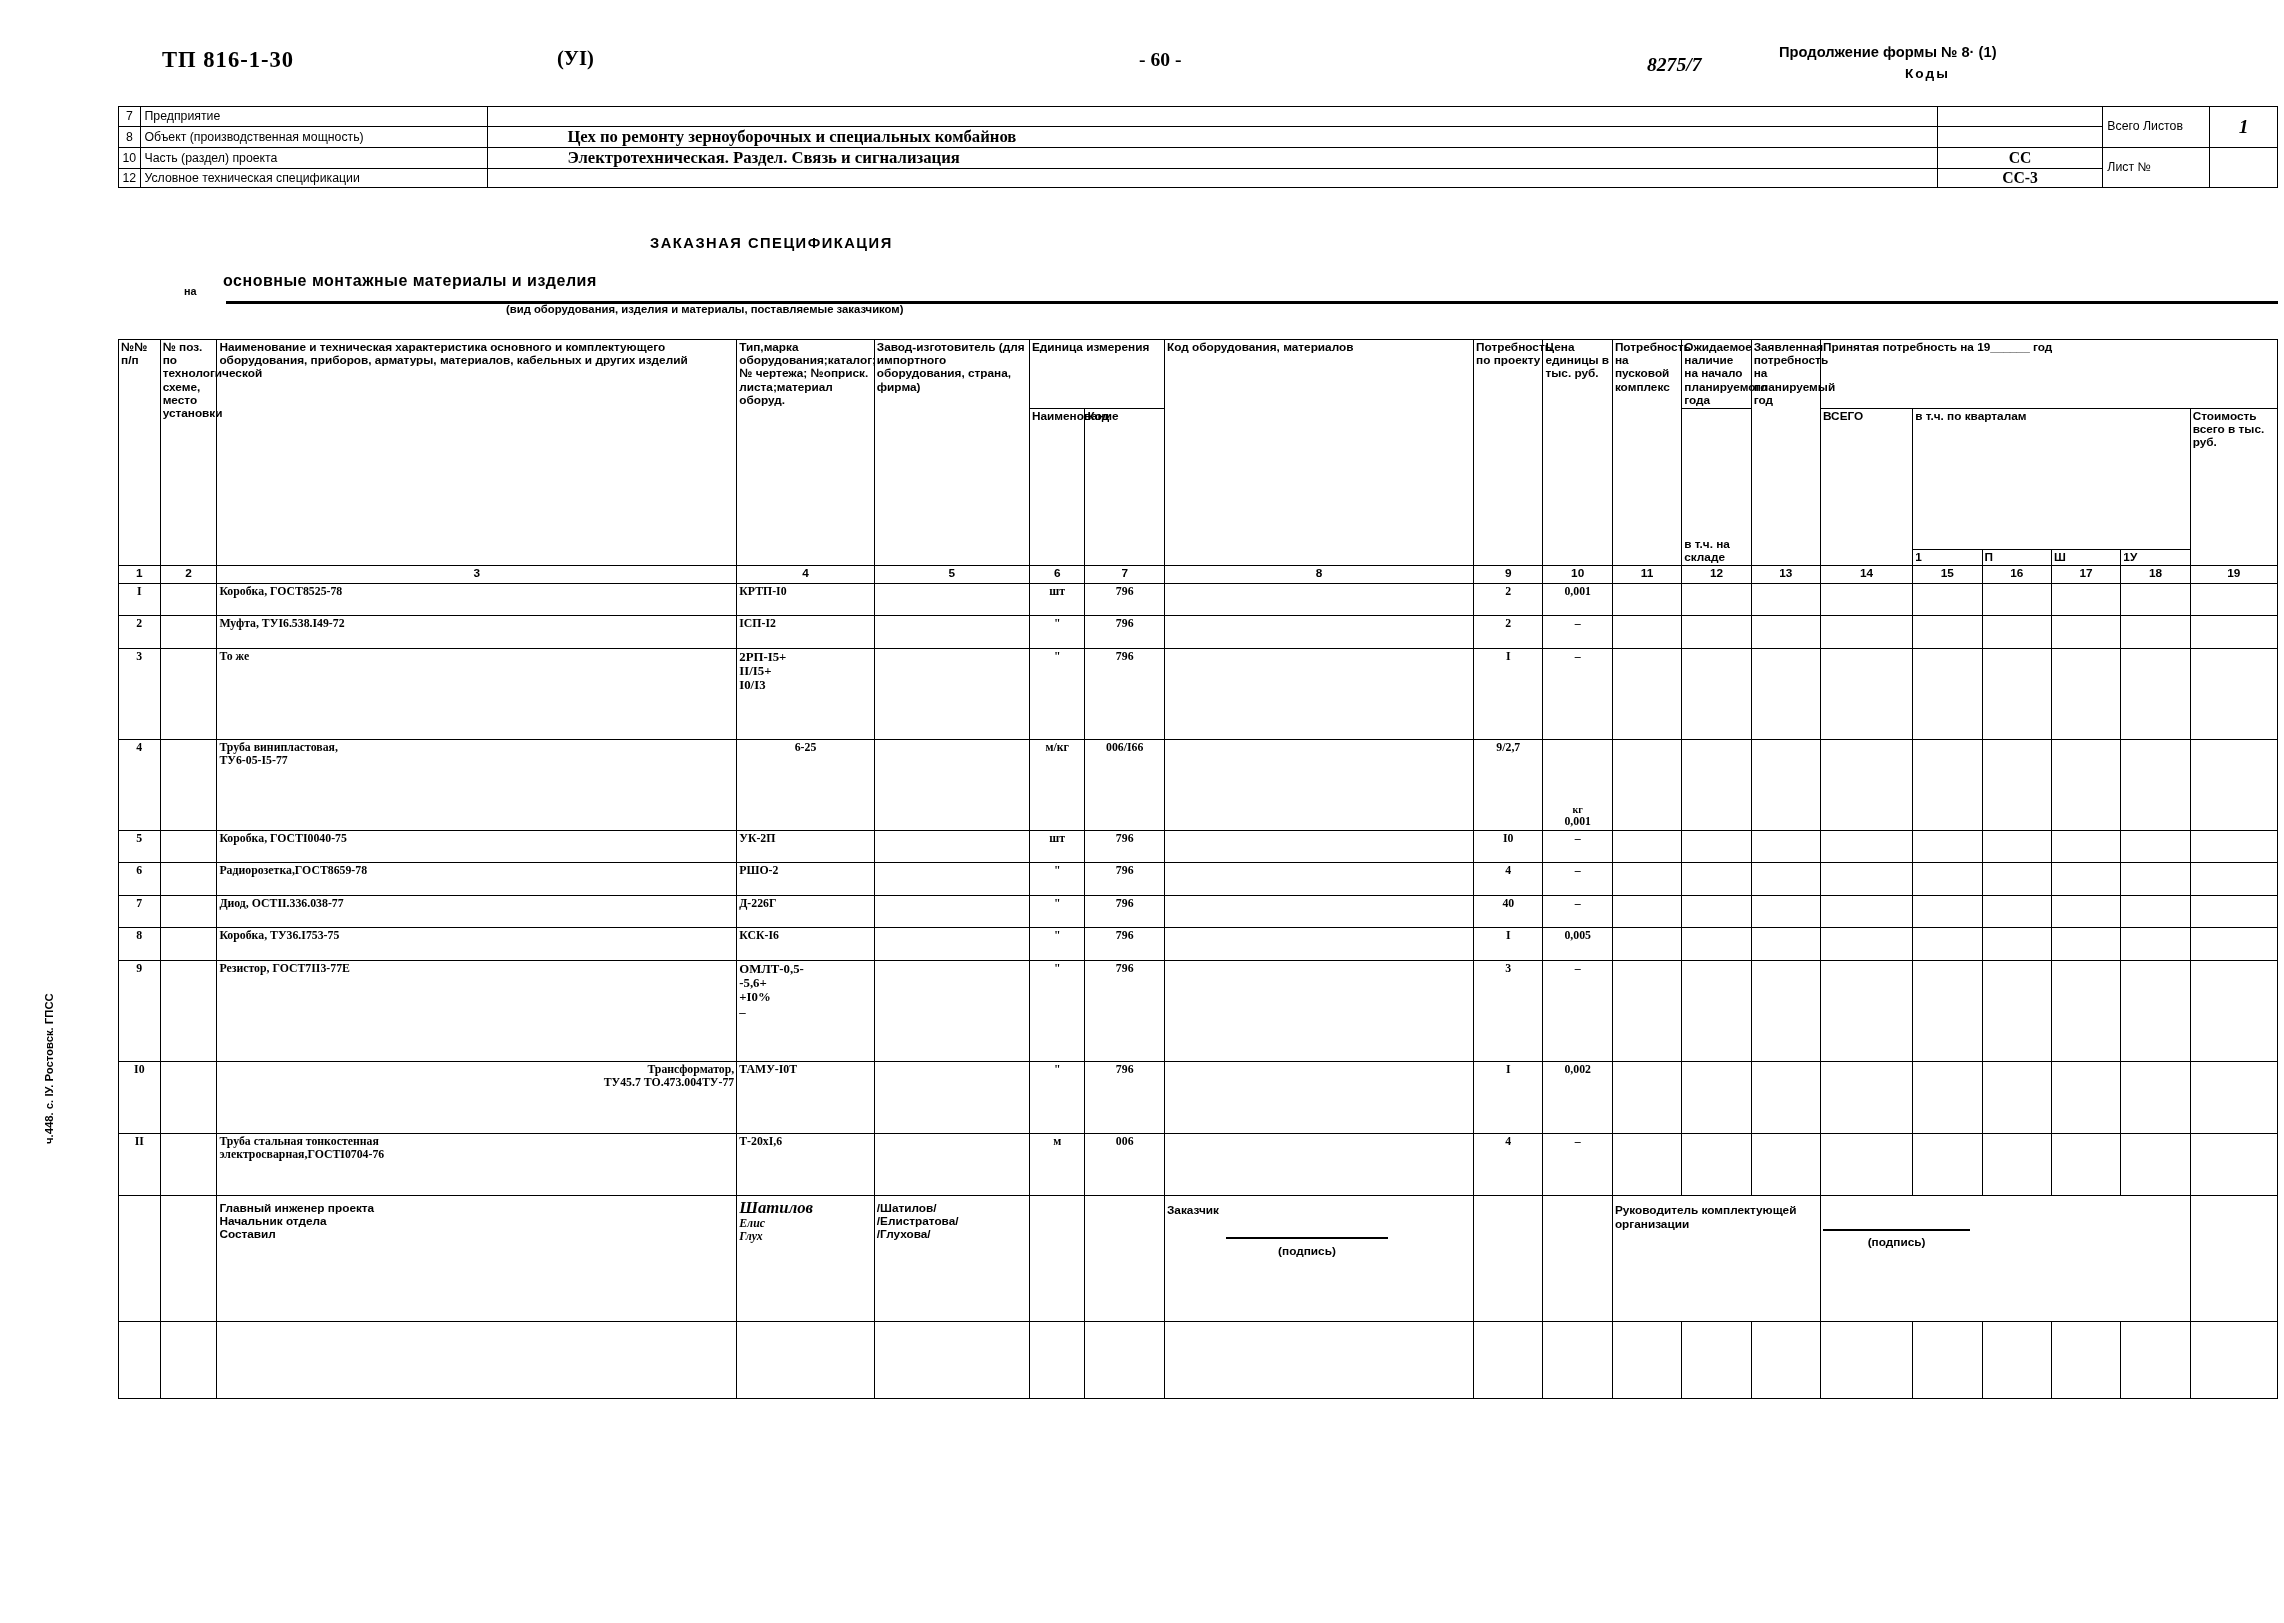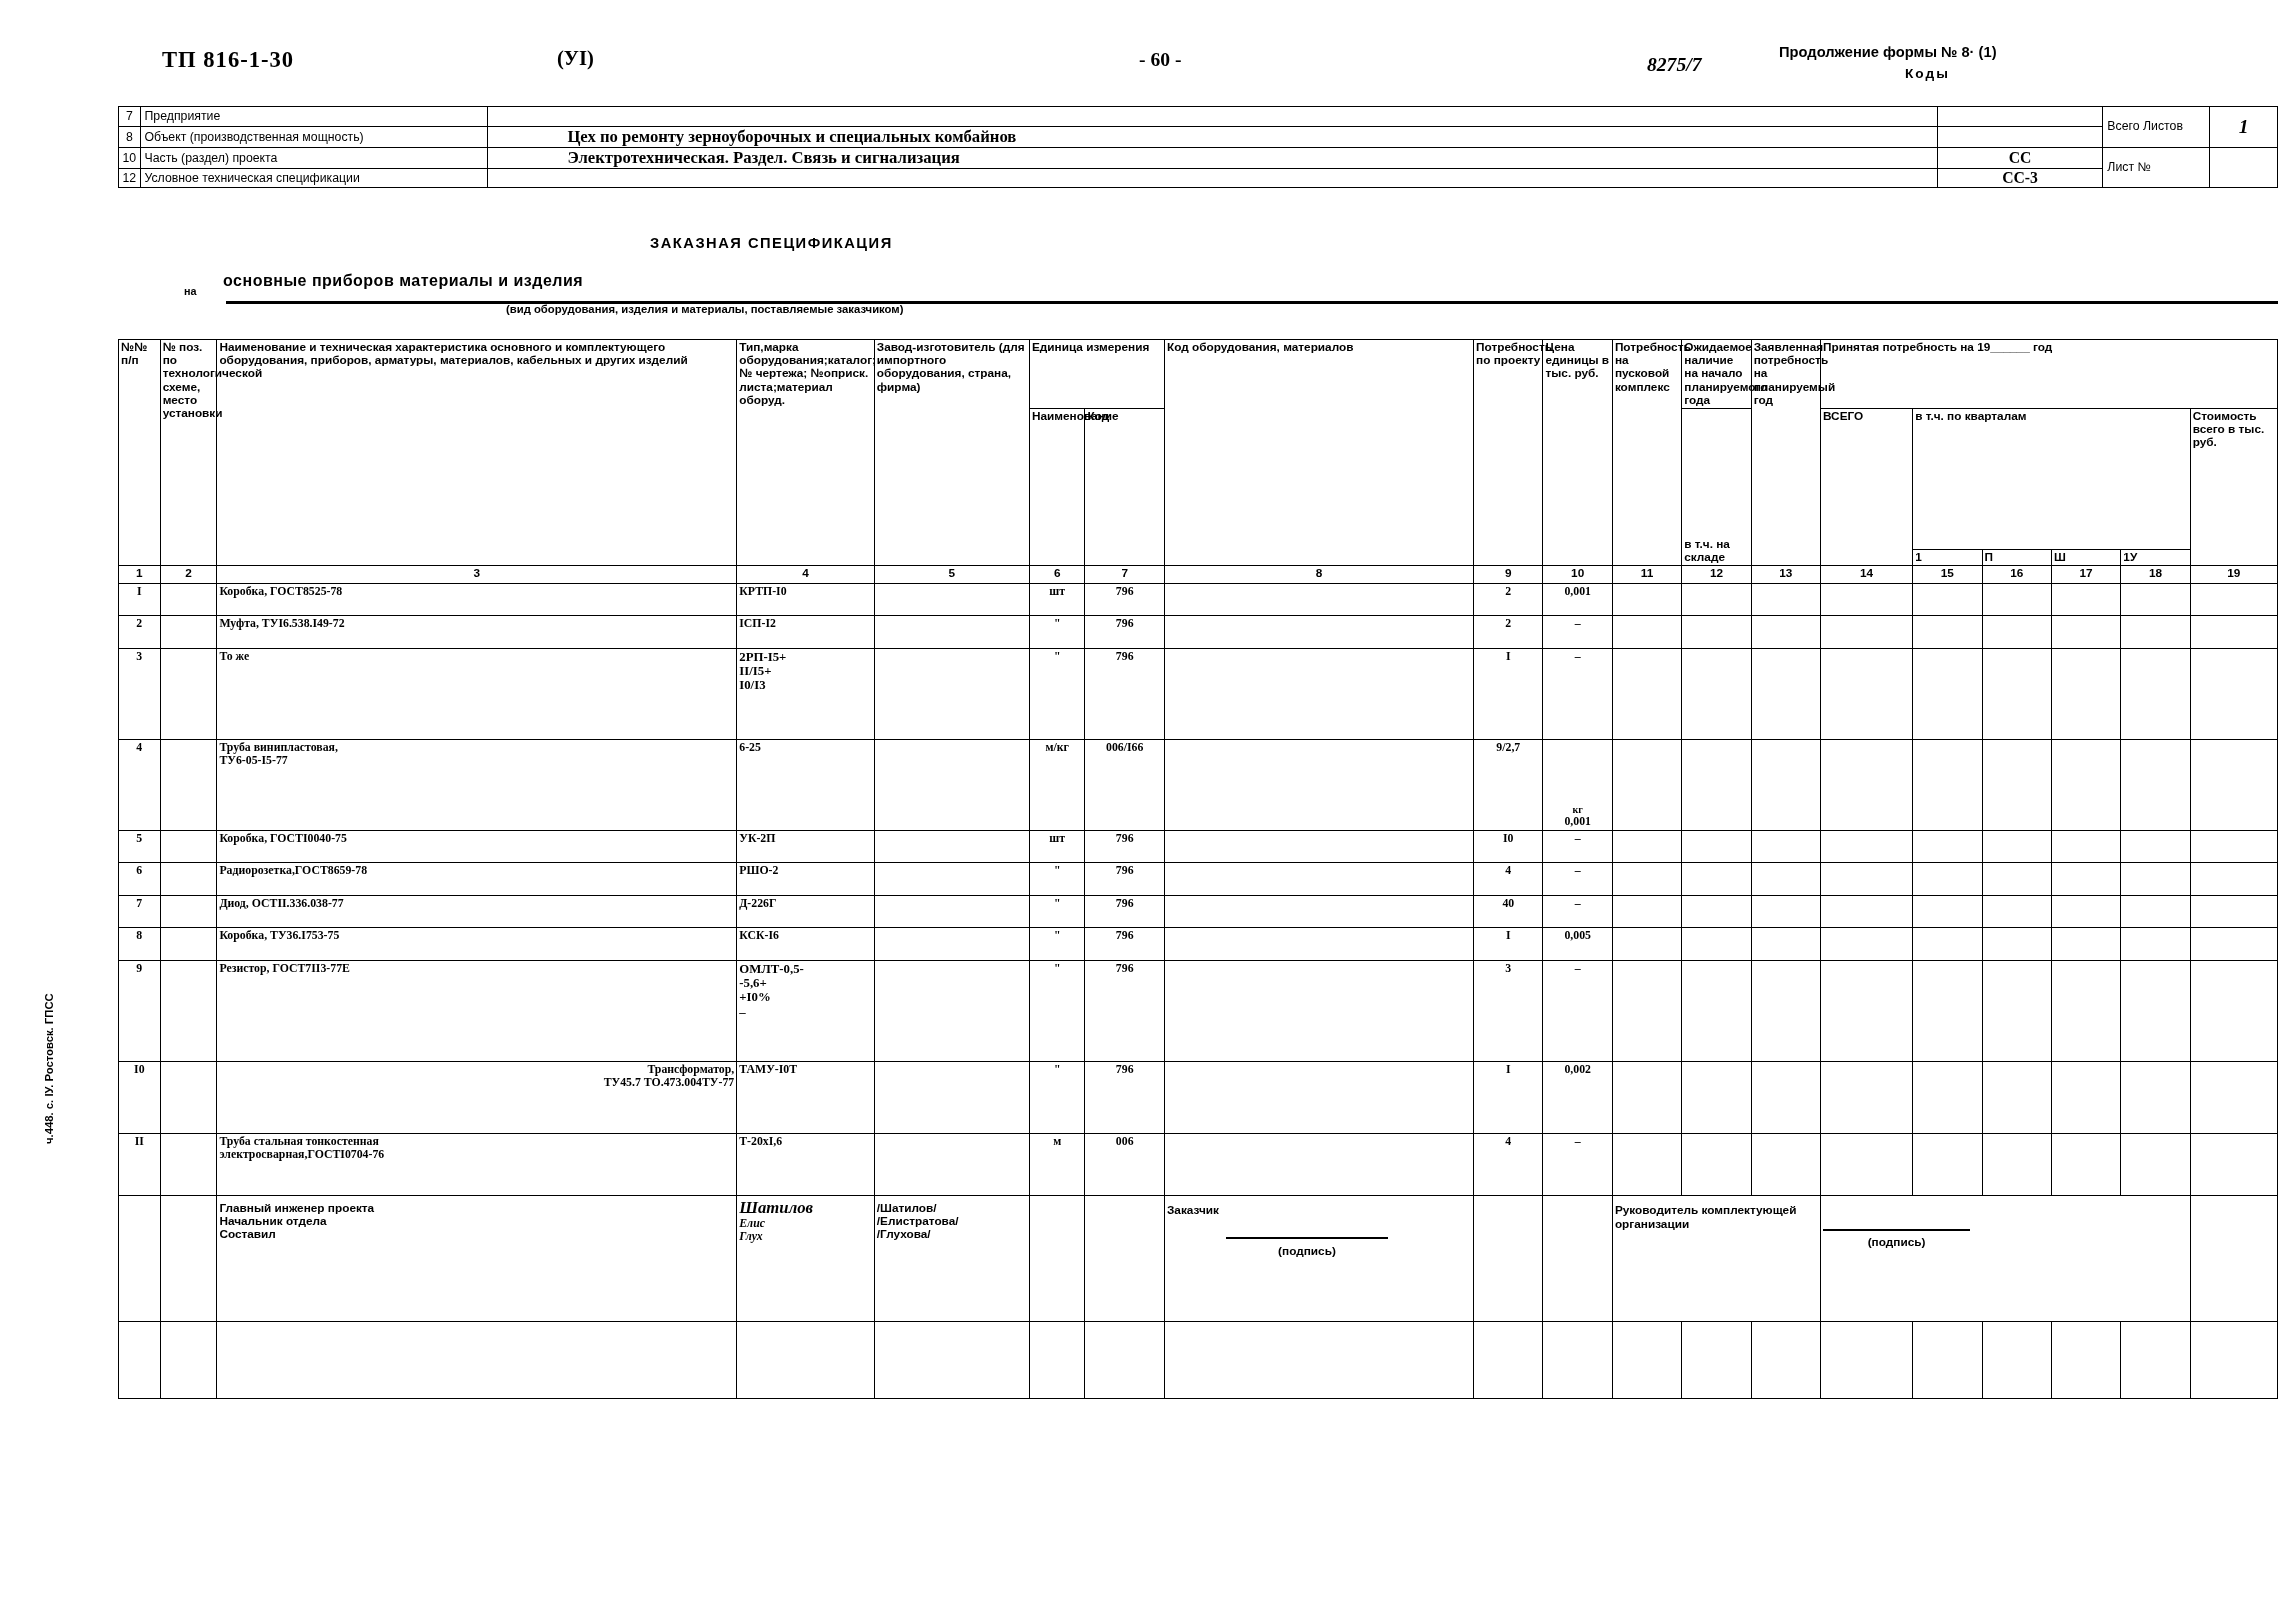--- a/index.html
+++ b/index.html
@@ -94,21 +94,21 @@
       <td class="num">12</td>
       <td class="lbl">Условное техническая спецификации</td>
       <td class="val"></td>
       <td class="codecell">СС-3</td>
     </tr>
   </tbody>
     </table>
 
   <div class="spec-title">ЗАКАЗНАЯ  СПЕЦИФИКАЦИЯ</div>
   <div class="na-word">на</div>
-  <div class="spec-sub">основные приборов материалы и изделия</div>
+  <div class="spec-sub">основные монтажные материалы и изделия</div>
   <div class="sub-rule"></div>
   <div class="spec-note">(вид оборудования, изделия и материалы, поставляемые заказчиком)</div>
 
   <div class="vline-lbl">ч.448. с. IУ. Ростовск. ГПСС</div>
 
   <table id="maintbl">
     <colgroup>
       <col style="width:33px">
         <col style="width:45px">
         <col style="width:412px">
@@ -256,21 +256,21 @@
           <td style="white-space: pre-line;"></td>
           <td style="white-space: pre-line;"></td>
           <td style="white-space: pre-line;"></td>
           <td style="white-space: pre-line;"></td>
         </tr>
         <tr class="datarow">
           <td class="c1" style="white-space: pre-line; height: 88px;">4</td>
           <td style="white-space: pre-line;"></td>
           <td style="white-space: pre-line;">Труба винипластовая,
 ТУ6-05-I5-77</td>
-          <td style="white-space: pre-line;">6-25</td>
+          <td style="white-space: pre-line; text-align: center;">6-25</td>
           <td style="white-space: pre-line;"></td>
           <td class="c1" style="white-space: pre-line;">м/кг</td>
           <td class="c1" style="white-space: pre-line;">006/I66</td>
           <td style="white-space: pre-line;"></td>
           <td class="c9" style="white-space: pre-line;">9/2,7</td>
           <td class="c10" style="vertical-align: bottom;">
             <div style="font-size: 10px;">кг</div>
             <div>0,001</div>
           </td>
           <td style="white-space: pre-line;"></td>

